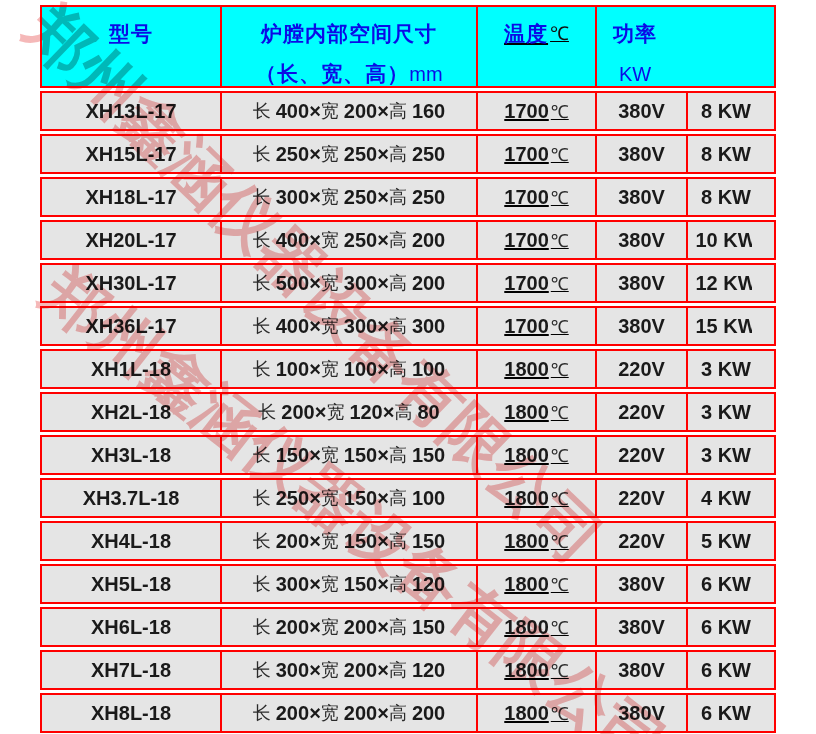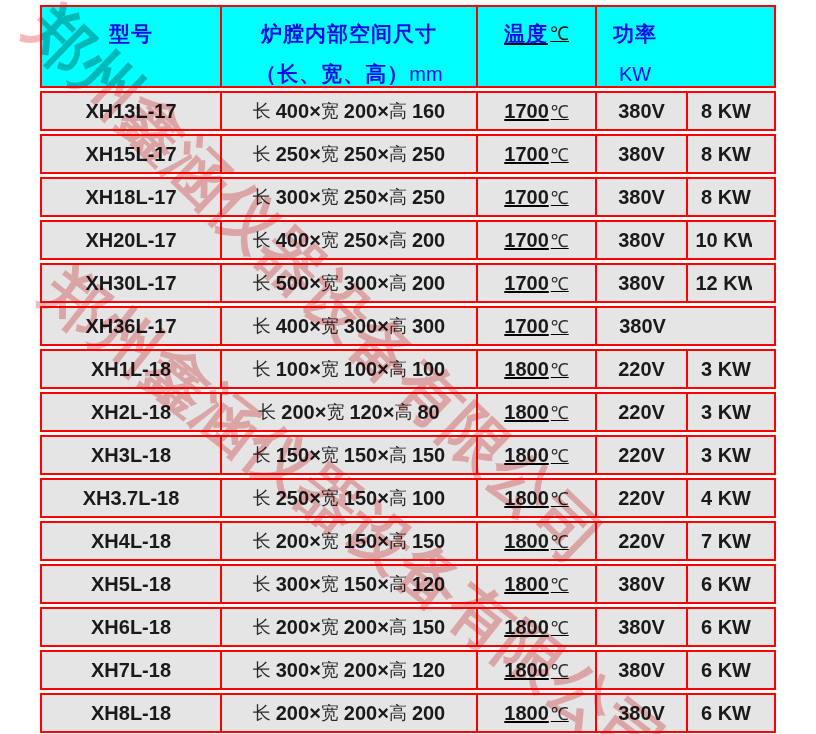--- a/index.html
+++ b/index.html
@@ -248,20 +248,23 @@
             <span class="cn mid">高</span>
             <span class="num">300</span>
       </div>
       <div class="cell c3">
         <span class="num">1700</span>
             <span class="unit">℃</span>
       </div>
       <div class="cell c4">
         <span class="num">380V</span>
       </div>
+      <div class="cell c5">
+        <span class="num">15 KW</span>
+      </div>
     </div>
 
     <div class="row">
       <div class="cell c1">
         <span class="model">XH1L-18</span>
       </div>
       <div class="cell c2">
         <span class="cn">长</span>
             <span class="num">100</span>
             <span class="num">×</span>
@@ -376,21 +379,21 @@
             <span class="num">150</span>
       </div>
       <div class="cell c3">
         <span class="num">1800</span>
             <span class="unit">℃</span>
       </div>
       <div class="cell c4">
         <span class="num">220V</span>
       </div>
       <div class="cell c5">
-        <span class="num">7 KW</span>
+        <span class="num">5 KW</span>
       </div>
     </div>
 
     <div class="row">
       <div class="cell c1">
         <span class="model">XH5L-18</span>
       </div>
       <div class="cell c2">
         <span class="cn">长</span>
             <span class="num">300</span>

